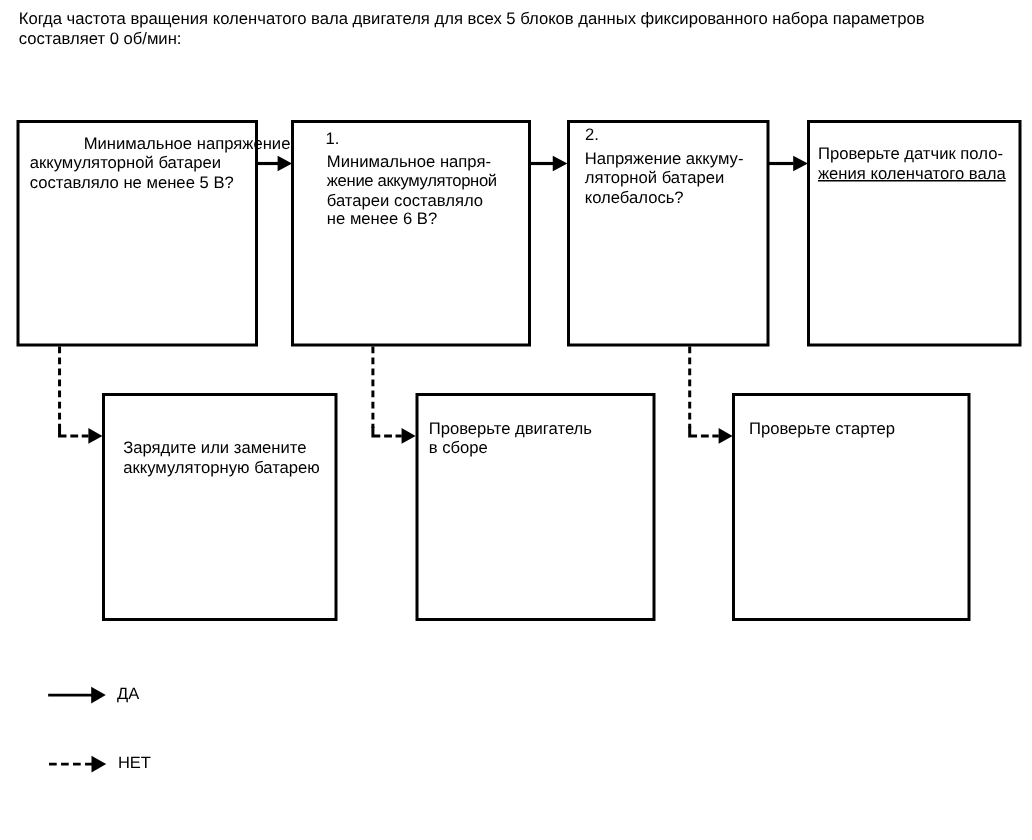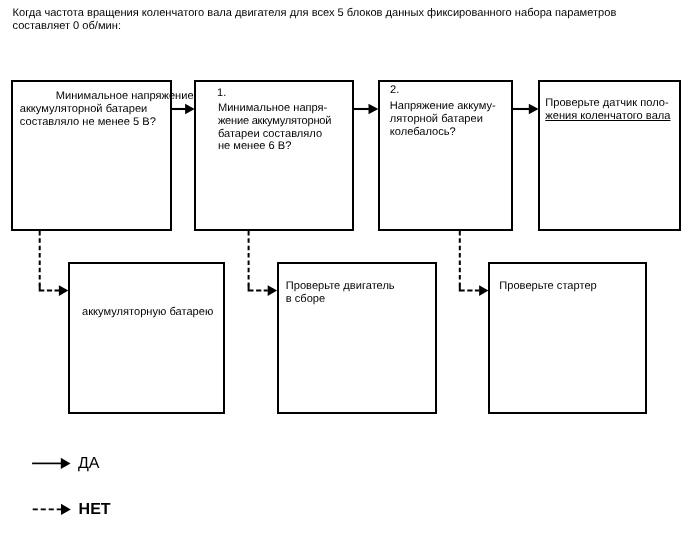--- a/index.html
+++ b/index.html
@@ -15,21 +15,21 @@
   .intro-line{position:absolute;font-size:11.1px;line-height:13px;
               color:#000;white-space:pre;}
 
   .box{position:absolute;border:2px solid #000;background:transparent;
        box-sizing:border-box;}
 
   .tline{position:absolute;font-size:11.1px;line-height:13px;color:#000;white-space:pre;}
 
   svg.layer{position:absolute;left:0;top:0;width:688px;height:560px;}
 
-  .legend-label{position:absolute;font-size:16px;line-height:13px;color:#000;white-space:pre;}
+  .legend-label{position:absolute;font-size:11px;line-height:13px;color:#000;white-space:pre;}
 </style>
 </head>
 <body>
 
 <div id="page">
 
   <div class="intro-line" style="left:12.5px;top:6.5px;">Когда частота вращения коленчатого вала двигателя для всех 5 блоков данных фиксированного набора параметров</div>
   <div class="intro-line" style="left:12.5px;top:19.5px;">составляет 0 об/мин:</div>
 
   <svg class="layer" viewBox="0 0 688 560" width="688" height="560">
@@ -84,25 +84,26 @@
   <div class="tline" style="left:390px;top:84px;">2.</div>
   <div class="tline" style="left:389.8px;top:100.3px;">Напряжение аккуму-</div>
   <div class="tline" style="left:389.8px;top:113.2px;">ляторной батареи</div>
   <div class="tline" style="left:389.8px;top:126.1px;">колебалось?</div>
 
   <div class="box" style="left:538.3px;top:80px;width:142.8px;height:151.1px;"></div>
   <div class="tline" style="left:545.3px;top:97px;">Проверьте датчик поло-</div>
   <div class="tline" style="left:545.3px;top:109.9px;text-decoration:underline;">жения коленчатого вала</div>
 
   <div class="box" style="left:68.1px;top:262.2px;width:156.5px;height:151.4px;"></div>
+  <div class="tline" style="left:82.1px;top:293.4px;">Зарядите или замените</div>
   <div class="tline" style="left:82.1px;top:306.3px;text-align:center;">аккумуляторную батарею</div>
 
   <div class="box" style="left:276.9px;top:262.2px;width:159.8px;height:151.4px;"></div>
   <div class="tline" style="left:285.8px;top:279.9px;">Проверьте двигатель</div>
   <div class="tline" style="left:285.8px;top:292.8px;">в сборе</div>
 
   <div class="box" style="left:488px;top:262.2px;width:158.6px;height:151.4px;"></div>
   <div class="tline" style="left:499.3px;top:279.9px;">Проверьте стартер</div>
 
   <div class="legend-label" style="left:78px;top:457.4px;">ДА</div>
-  <div class="legend-label" style="left:78.6px;top:503px;font-weight:bold;">НЕТ</div>
+  <div class="legend-label" style="left:78.6px;top:503px;">НЕТ</div>
 
 </div>
 
 </body></html>

